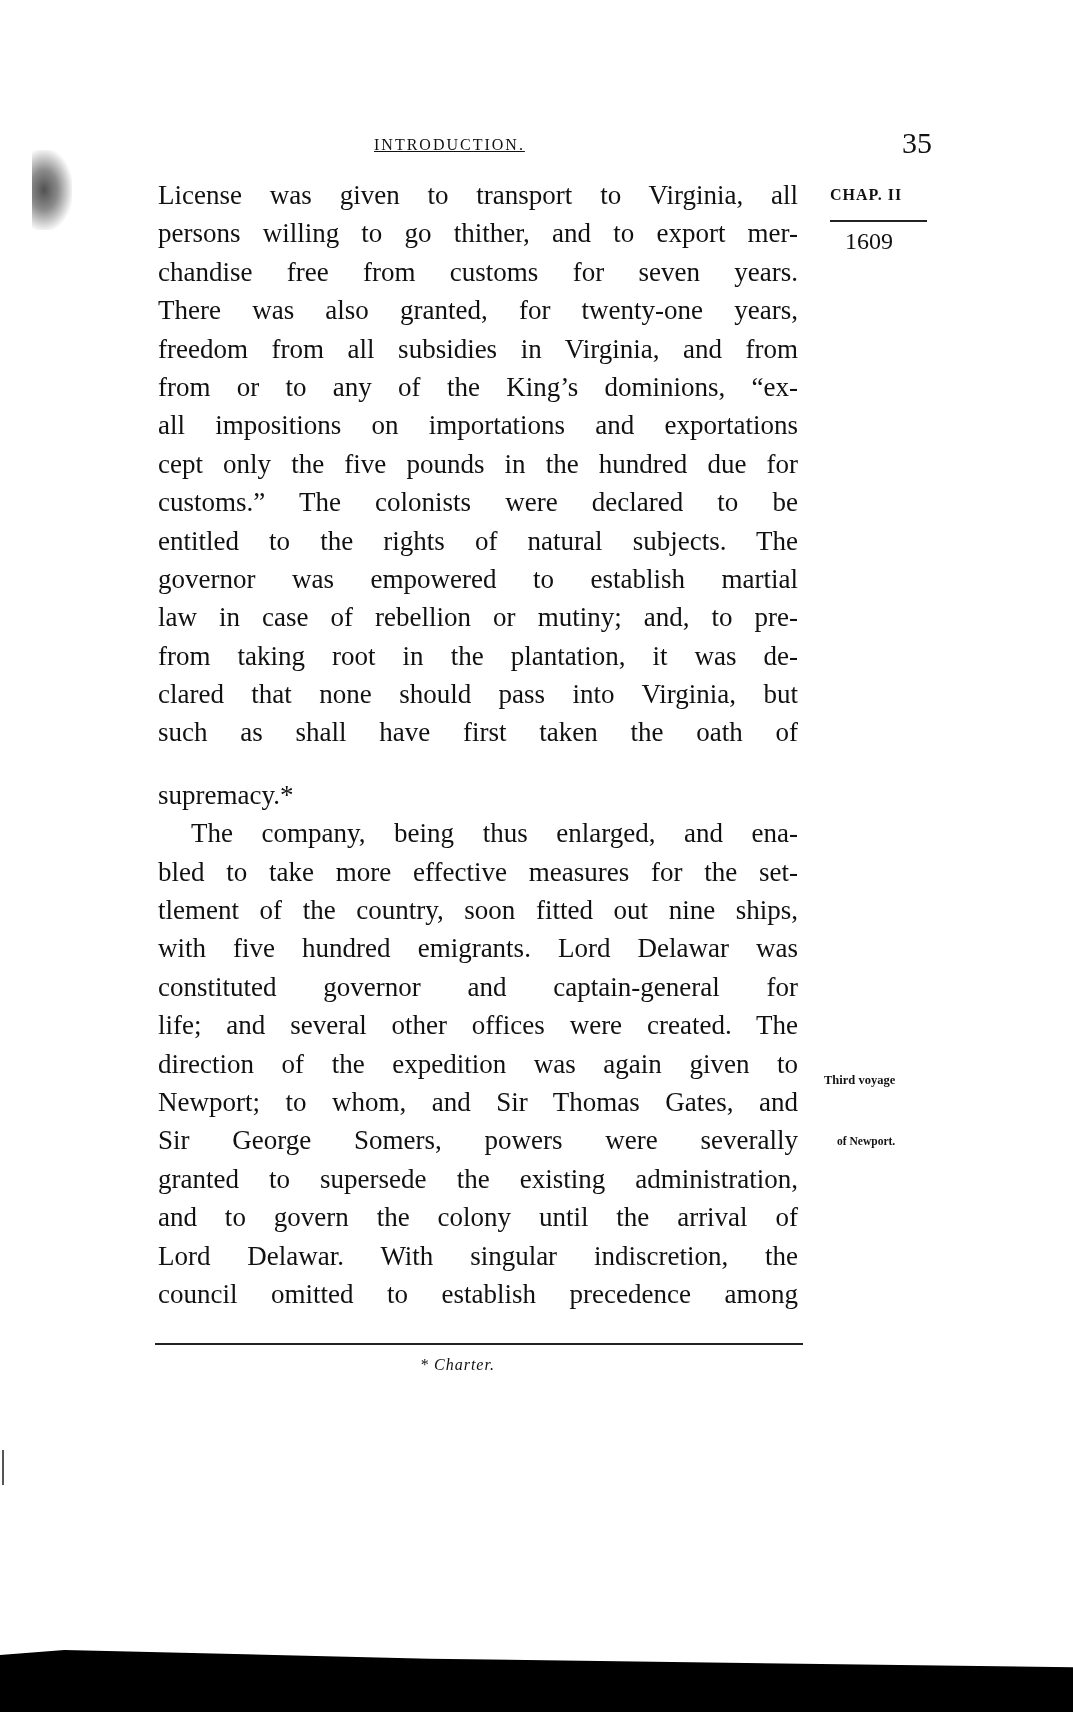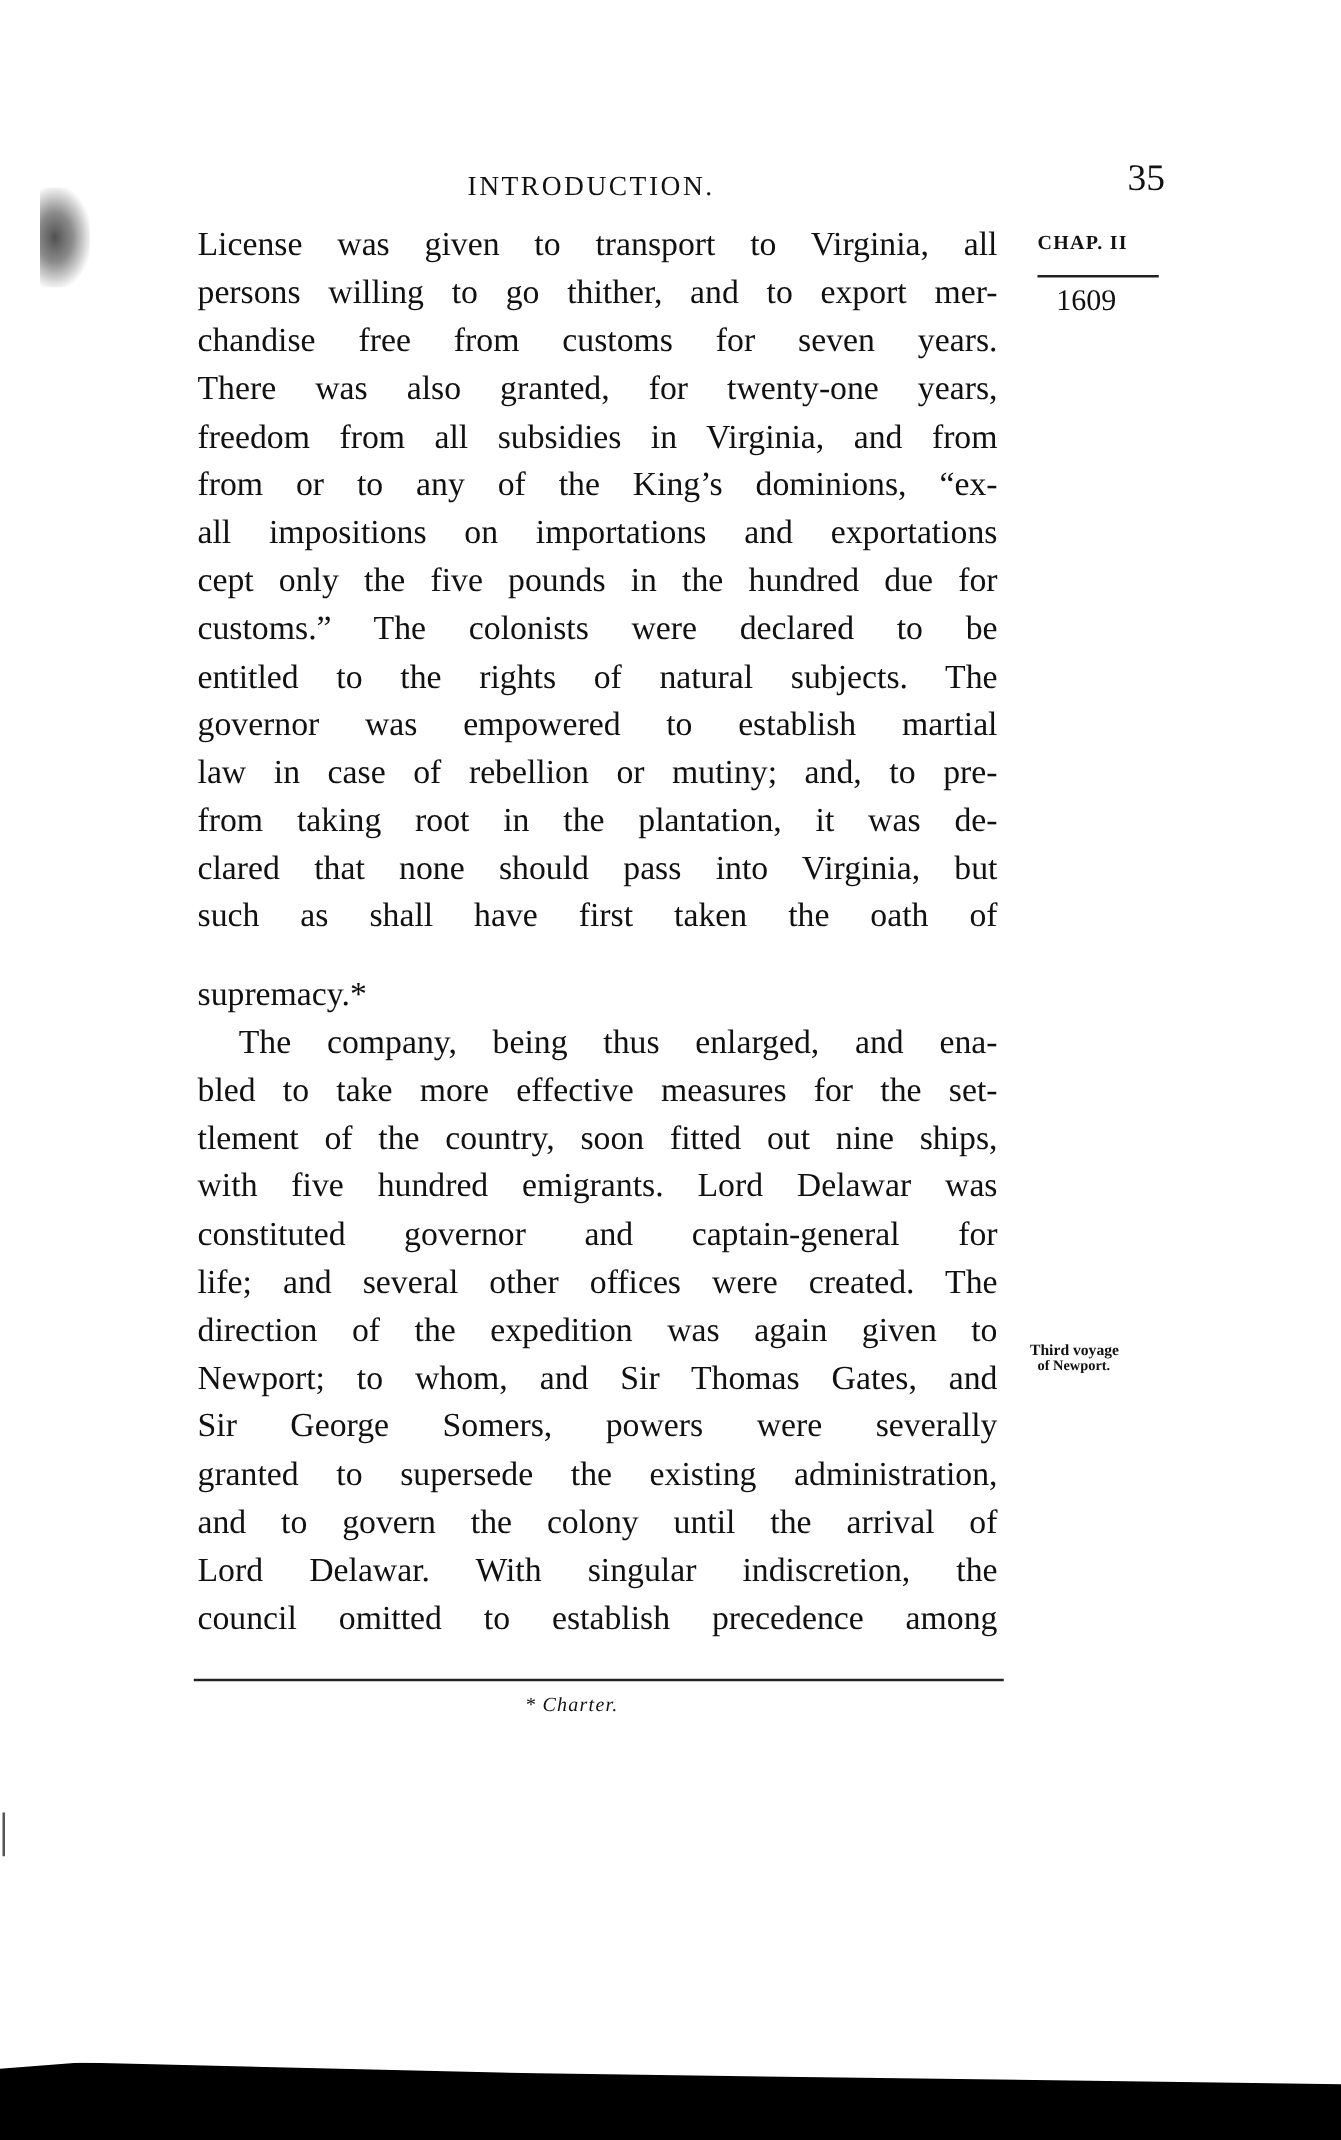--- a/index.html
+++ b/index.html
@@ -1,28 +1,28 @@
 <!DOCTYPE html>
 <html><head>
 <meta charset="utf-8">
 <style>
   html, body { margin: 0; padding: 0; background: #ffffff; }
   body { width: 1073px; height: 1712px; position: relative; overflow: hidden; font-family: "Liberation Serif", "DejaVu Serif", serif; color: #111; }
   .page { position: absolute; left: 0; top: 0; width: 1073px; height: 1712px; }
-  .running-head { position: absolute; top: 136px; left: 374px; font-size: 22px; letter-spacing: 2px; font-variant: small-caps; }
+  .running-head { position: absolute; top: 136px; left: 374px; font-size: 16px; letter-spacing: 2px; font-variant: small-caps; text-decoration: underline; }
   .page-number { position: absolute; top: 126px; left: 902px; font-size: 30px; }
   .body-text { position: absolute; left: 158px; top: 176px; width: 640px; font-size: 27px; line-height: 38.4px; text-align: justify; }
   .line { display: block; white-space: nowrap; text-align: justify; text-align-last: justify; height: 38.4px; }
   .line.last { text-align-last: left; margin-top: 24px; }
   .line.indent { padding-left: 33px; }
   .margin-chap { position: absolute; left: 830px; top: 186px; font-size: 16px; letter-spacing: 1px; font-variant: small-caps; font-weight: bold; }
   .margin-rule { position: absolute; left: 830px; top: 220px; width: 97px; border-top: 2px solid #222; }
   .margin-year { position: absolute; left: 845px; top: 228px; font-size: 24px; }
-  .sidenote { position: absolute; left: 824px; top: 1074px; font-size: 12.5px; font-weight: bold; line-height: 13px; }
-  .sidenote .l2 { display: block; padding-left: 6px; font-size: 11.5px; }
+  .sidenote { position: absolute; left: 824px; top: 1074px; font-size: 12.5px; font-weight: bold; line-height: 13px; text-align: right; }
+  .sidenote .l2 { display: block; padding-left: 6px; font-size: 11.5px; margin-top: 48px; }
   .footnote-rule { position: absolute; left: 155px; top: 1343px; width: 648px; border-top: 2px solid #222; }
   .footnote { position: absolute; left: 420px; top: 1356px; font-size: 16px; font-style: italic; letter-spacing: 1px; text-align: right; }
   .scan-shadow { position: absolute; left: 32px; top: 150px; width: 40px; height: 80px; background: radial-gradient(ellipse at 30% 50%, #333 0%, #777 35%, rgba(255,255,255,0) 75%); opacity: 0.85; }
   .scan-band { position: absolute; left: 0; top: 1650px; width: 1073px; height: 62px; background: #000; clip-path: polygon(0 8%, 6% 0, 40% 14%, 100% 28%, 100% 100%, 0 100%); }
   .scan-mark { position: absolute; left: 2px; top: 1450px; width: 2px; height: 35px; background: #555; }
 </style>
 </head>
 <body>
 
 <div class="page">

